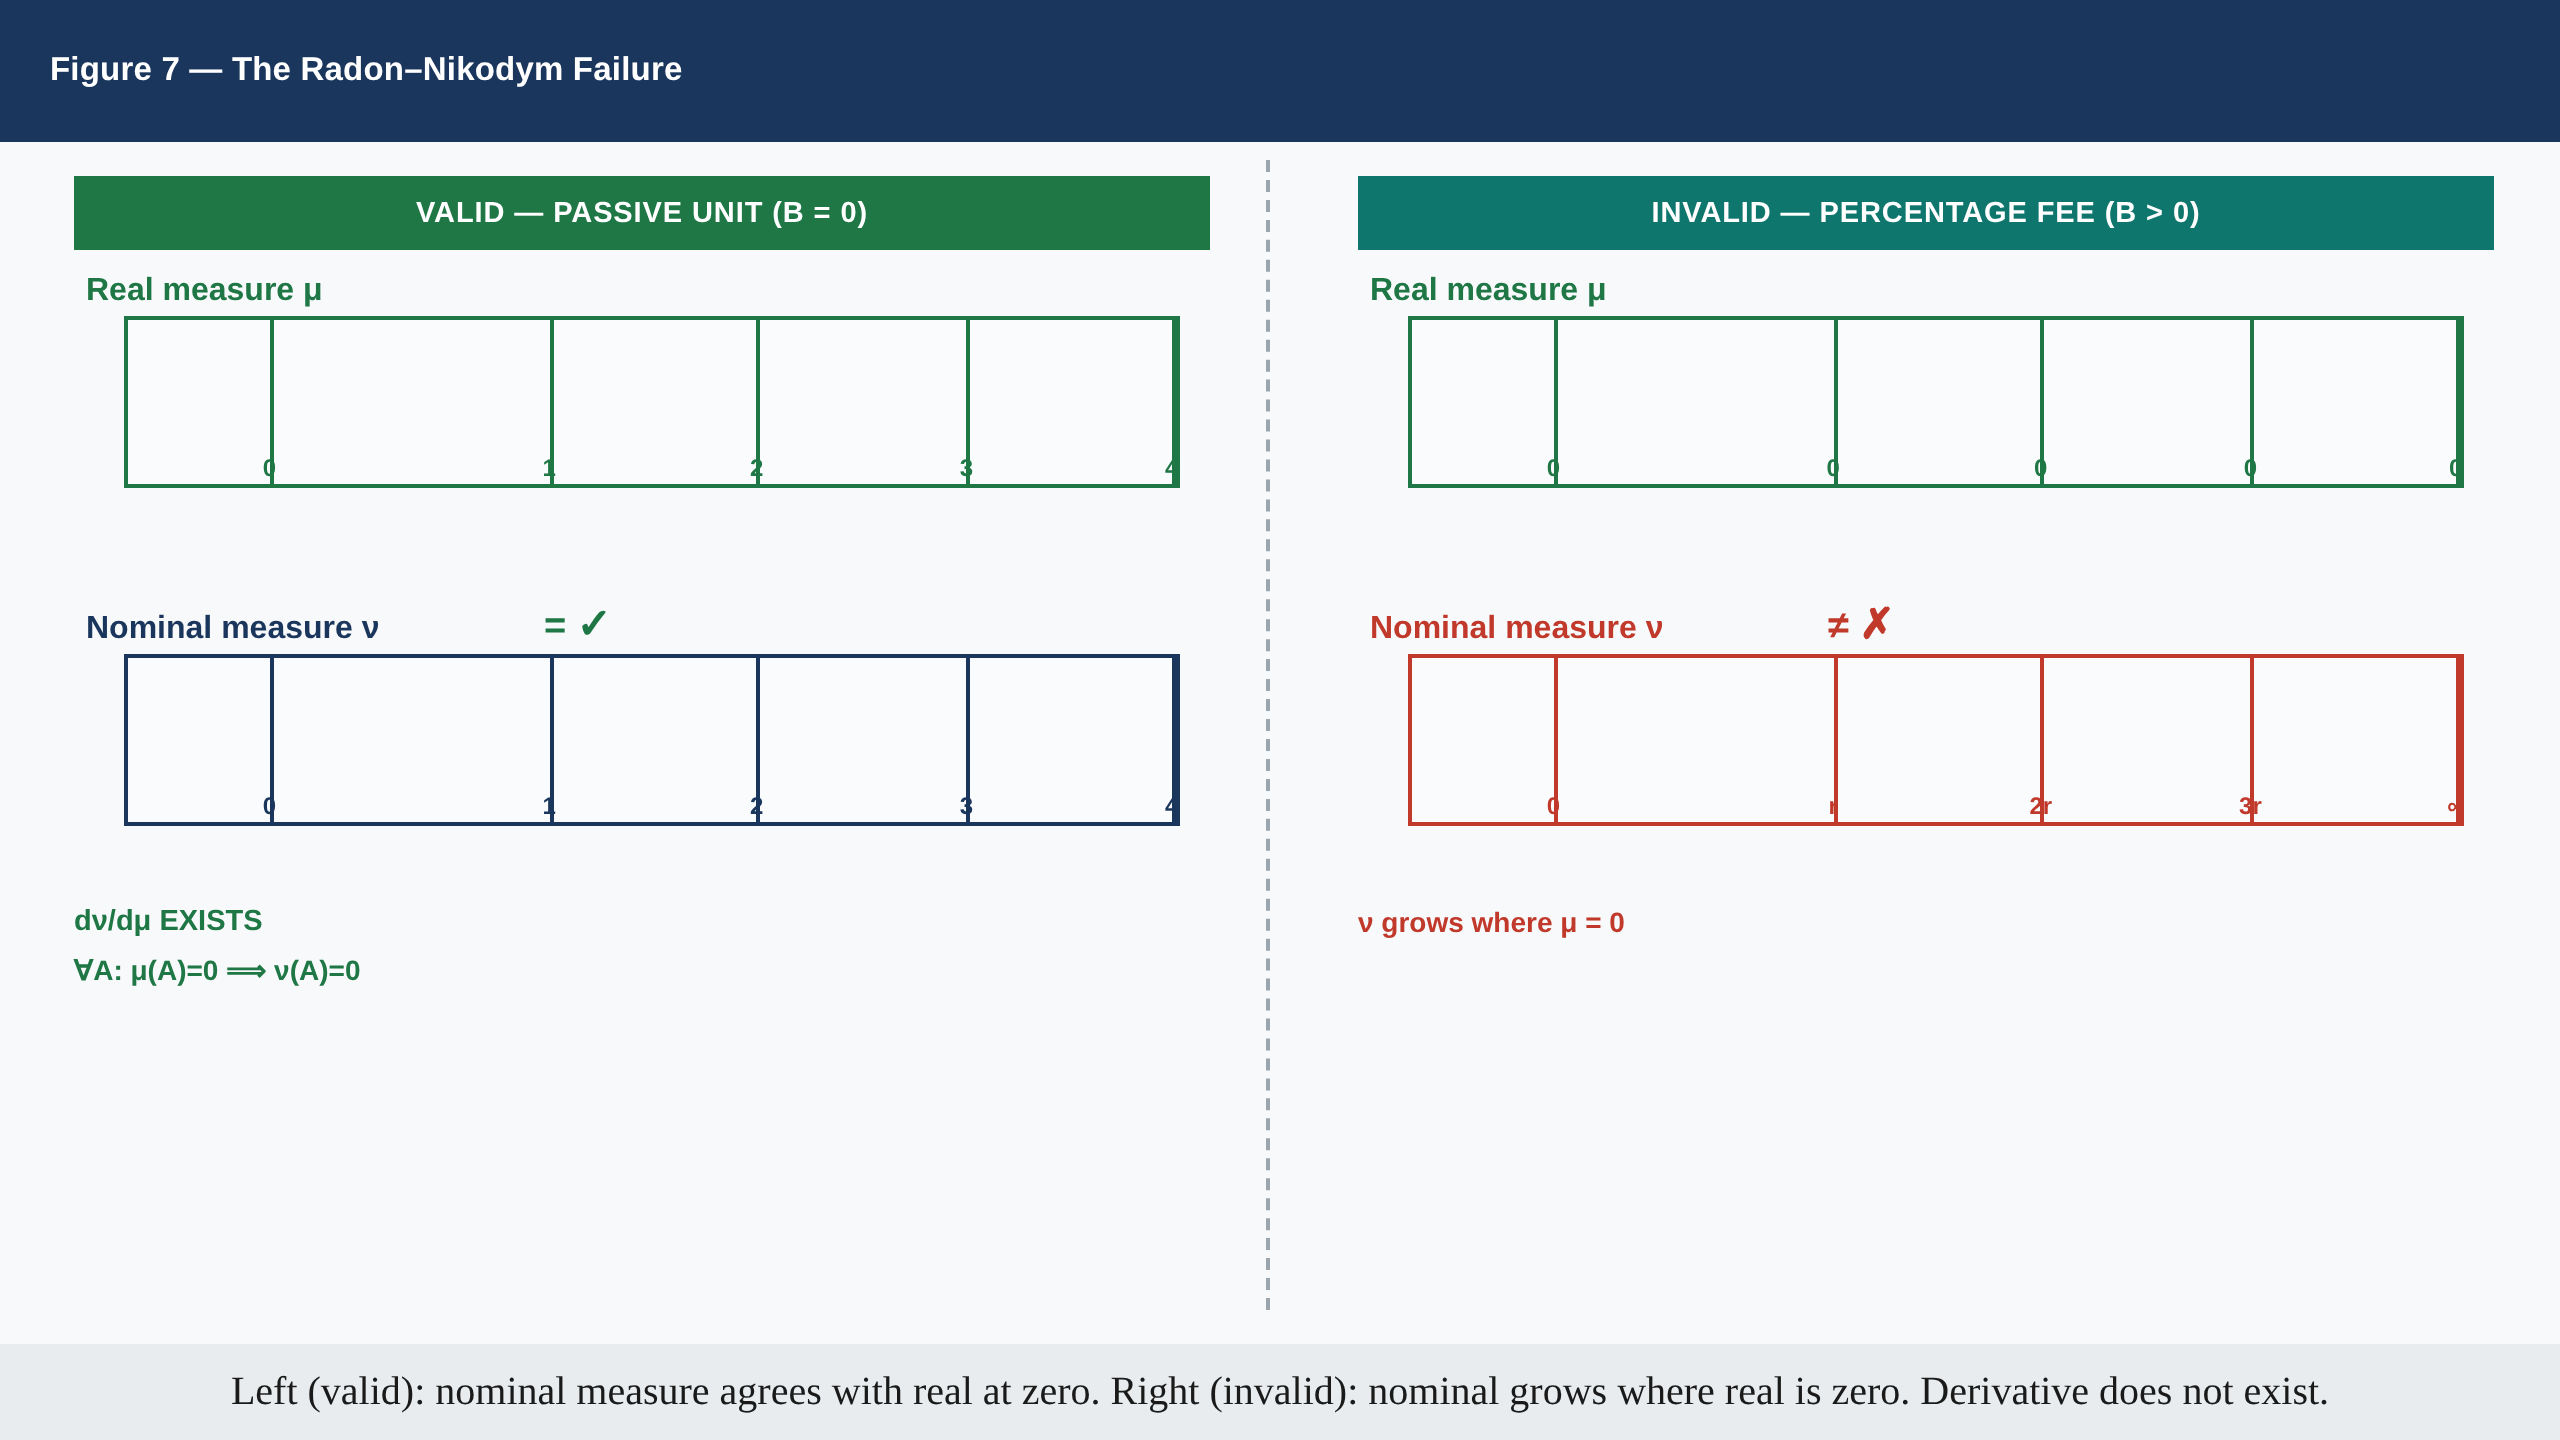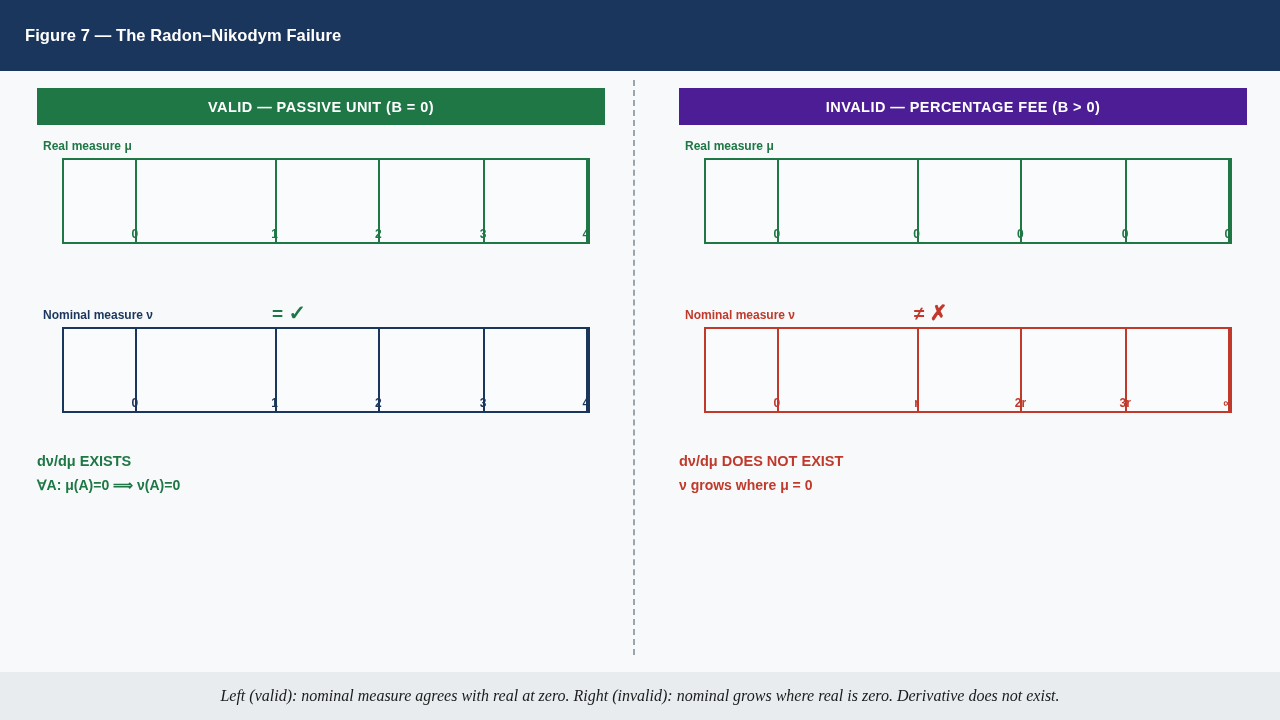--- a/index.html
+++ b/index.html
@@ -62,30 +62,30 @@
     height: 37px;
     display: flex;
     align-items: center;
     justify-content: center;
     color: #ffffff;
     font-size: 14.5px;
     font-weight: bold;
     letter-spacing: 0.45px;
   }
   .panel-header.valid   { background: #1e7745; }
-  .panel-header.invalid { background: #4c1d95; }
+  .panel-header.invalid { background: #0f766e; }
 
   
   .measure-block { position: relative; margin-top: 36px; }
   #block-real-left    { margin-top: 13px; }
   #block-real-right   { margin-top: 13px; }
   .block-gap          { height: 27px; }
 
   .measure-label {
-    font-size: 12px;
+    font-size: 16px;
     font-weight: bold;
     line-height: 16px;
     margin-left: 6px;
     margin-bottom: 4px;
     white-space: nowrap;
   }
   .measure-label.green { color: #1e7745; }
   .measure-label.navy  { color: #1b365d; }
   .measure-label.red   { color: #c0392b; }
 
@@ -157,22 +157,21 @@
     position: absolute;
     left: 0; top: 672px;
     width: 1280px; height: 48px;
     background: #e8ecee;
     display: flex;
     align-items: center;
     justify-content: center;
   }
   #footer .caption-text {
     font-family: "Liberation Serif", serif;
-    font-style: italic;
-    font-size: 16px;
+    font-size: 20px;
     color: #1a1a1a;
     text-align: center;
   }
 </style>
 </head>
 <body>
 
 <div id="title-bar">
   <div class="title-text">Figure 7 — The Radon–Nikodym Failure</div>
 </div>
@@ -269,21 +268,20 @@
         <div class="tick" style="left:99.6%"></div>
         <div class="tick-label" style="left:13.5%">0</div>
         <div class="tick-label" style="left:40.2%">r</div>
         <div class="tick-label" style="left:60.0%">2r</div>
         <div class="tick-label" style="left:80.0%">3r</div>
         <div class="tick-label" style="left:99.6%">∞</div>
       </div>
     </div>
 
     <div class="conclusion red">
-      <div>dν/dμ DOES NOT EXIST</div>
       <div class="line2">ν grows where μ = 0</div>
     </div>
   </div>
 
 </div>
 
 <div id="footer">
   <div class="caption-text">Left (valid): nominal measure agrees with real at zero. Right (invalid): nominal grows where real is zero. Derivative does not exist.</div>
 </div>
 

